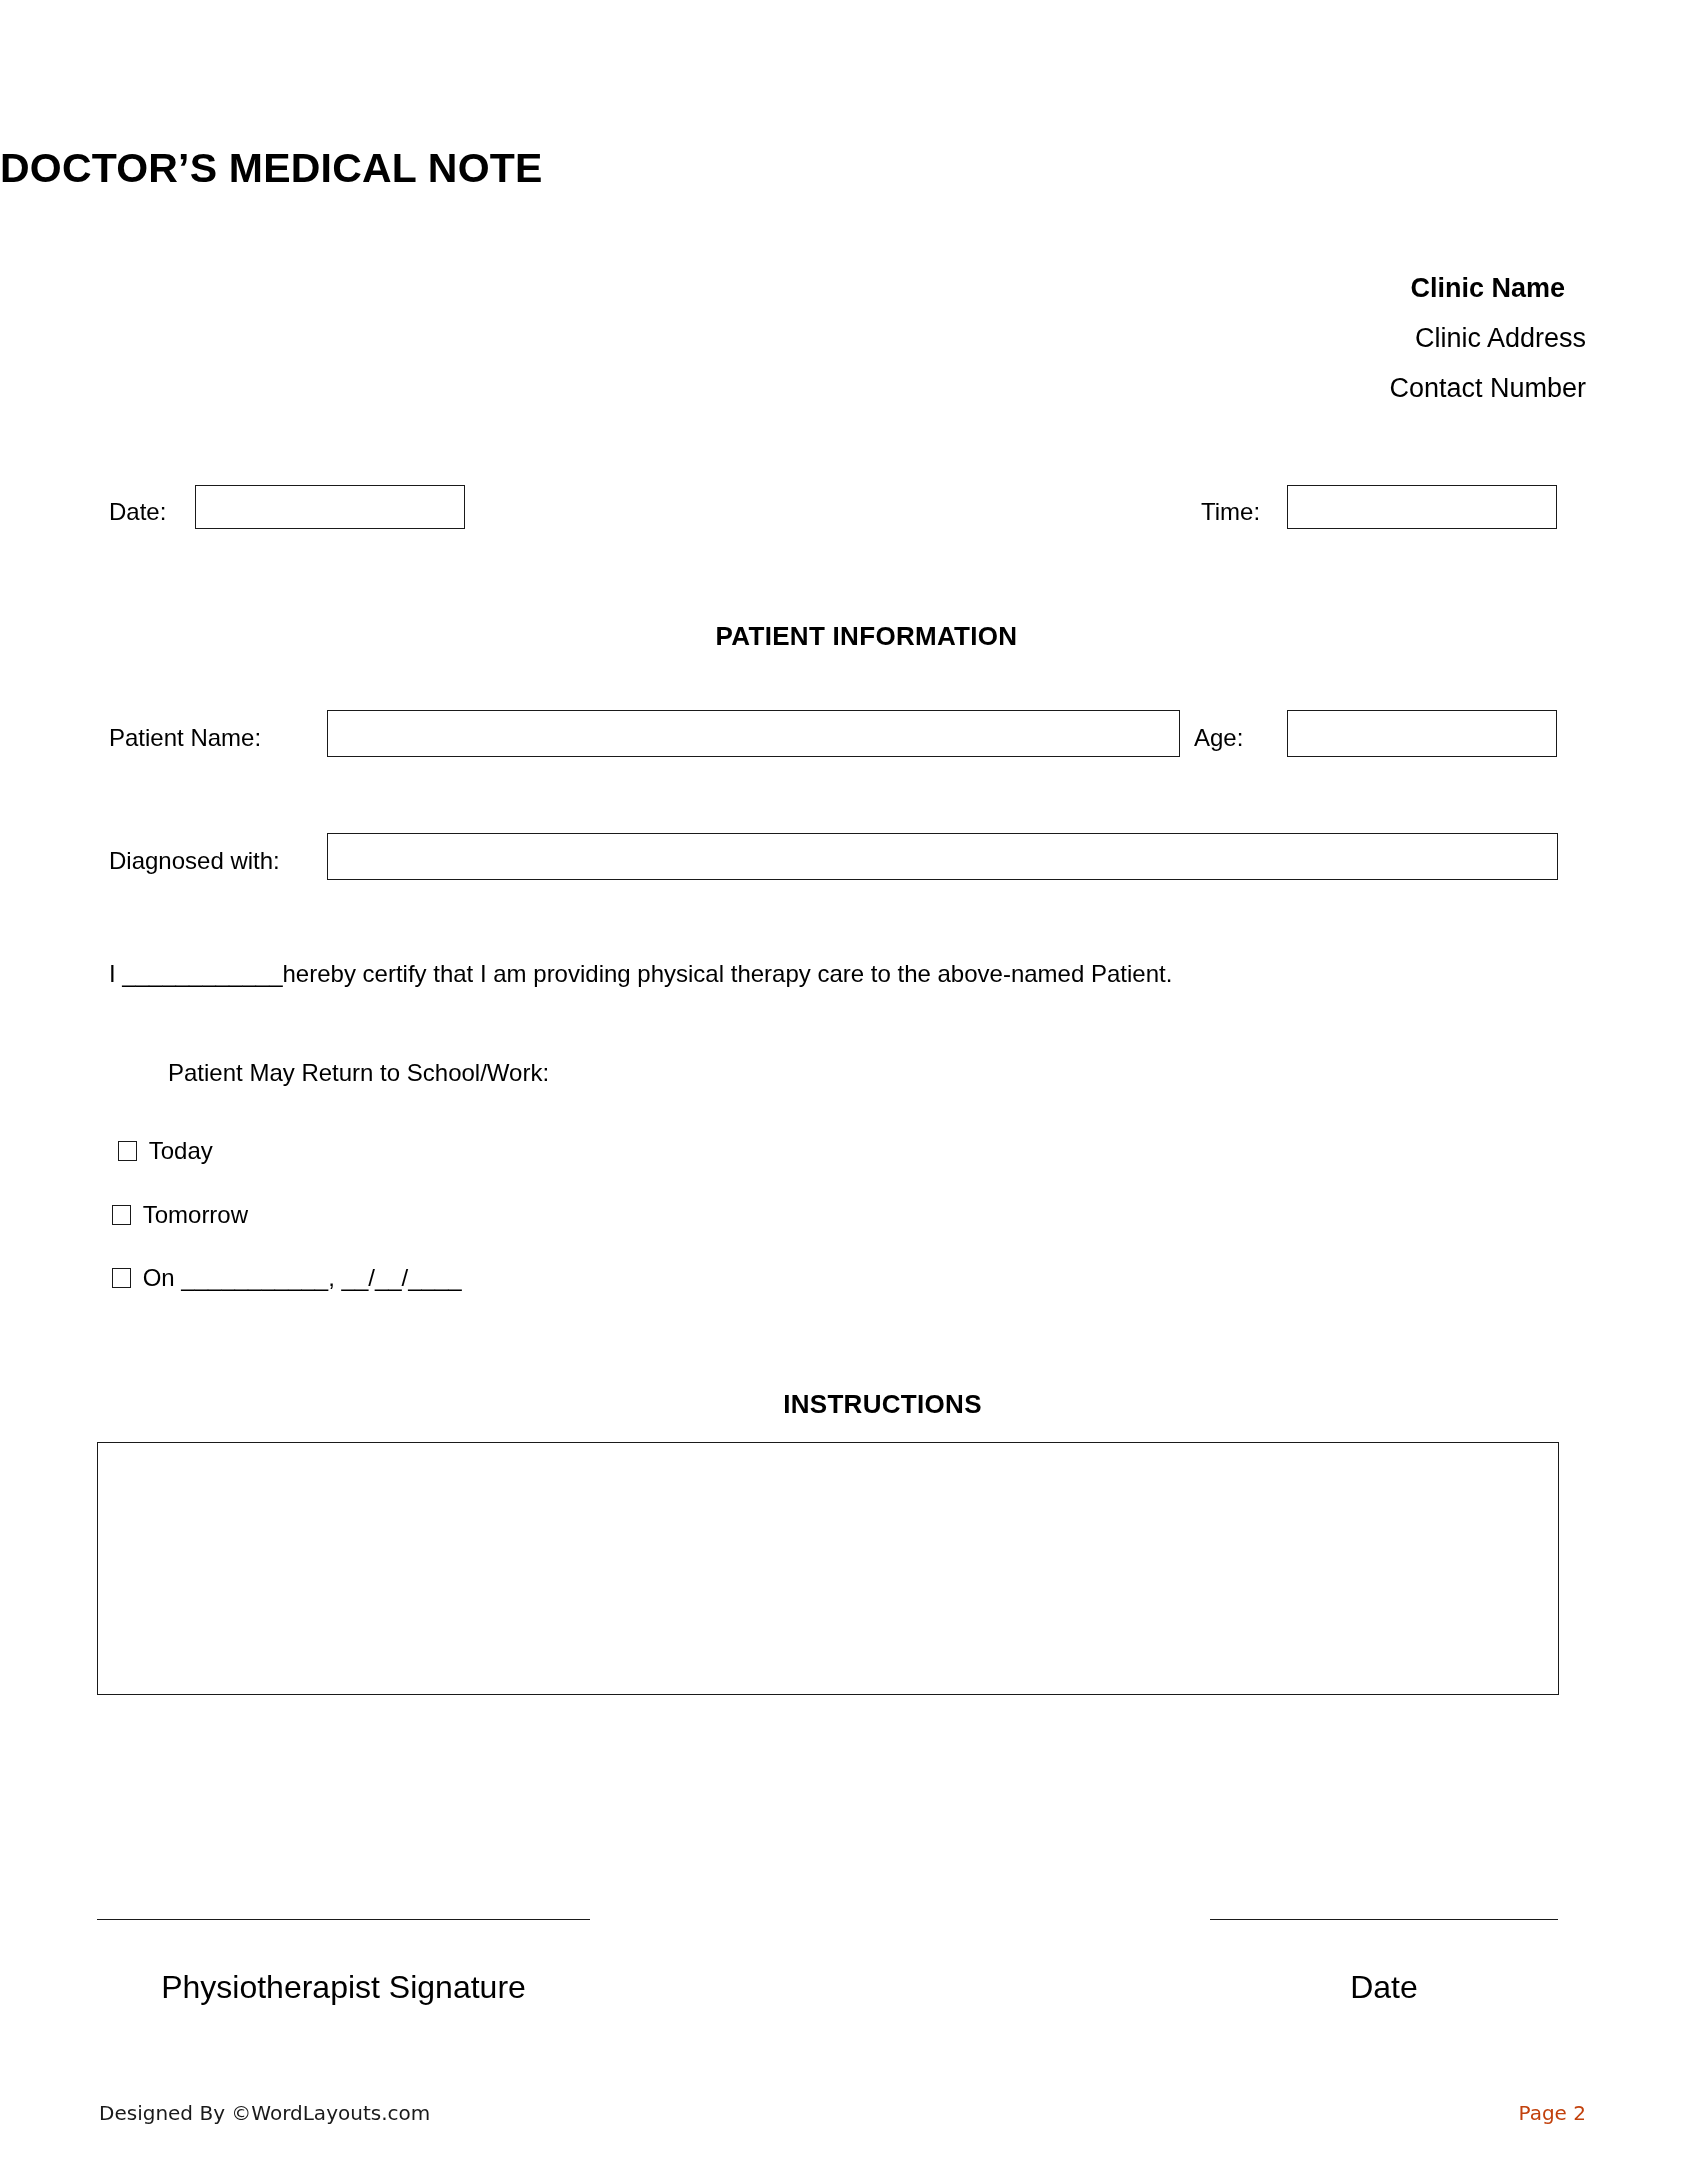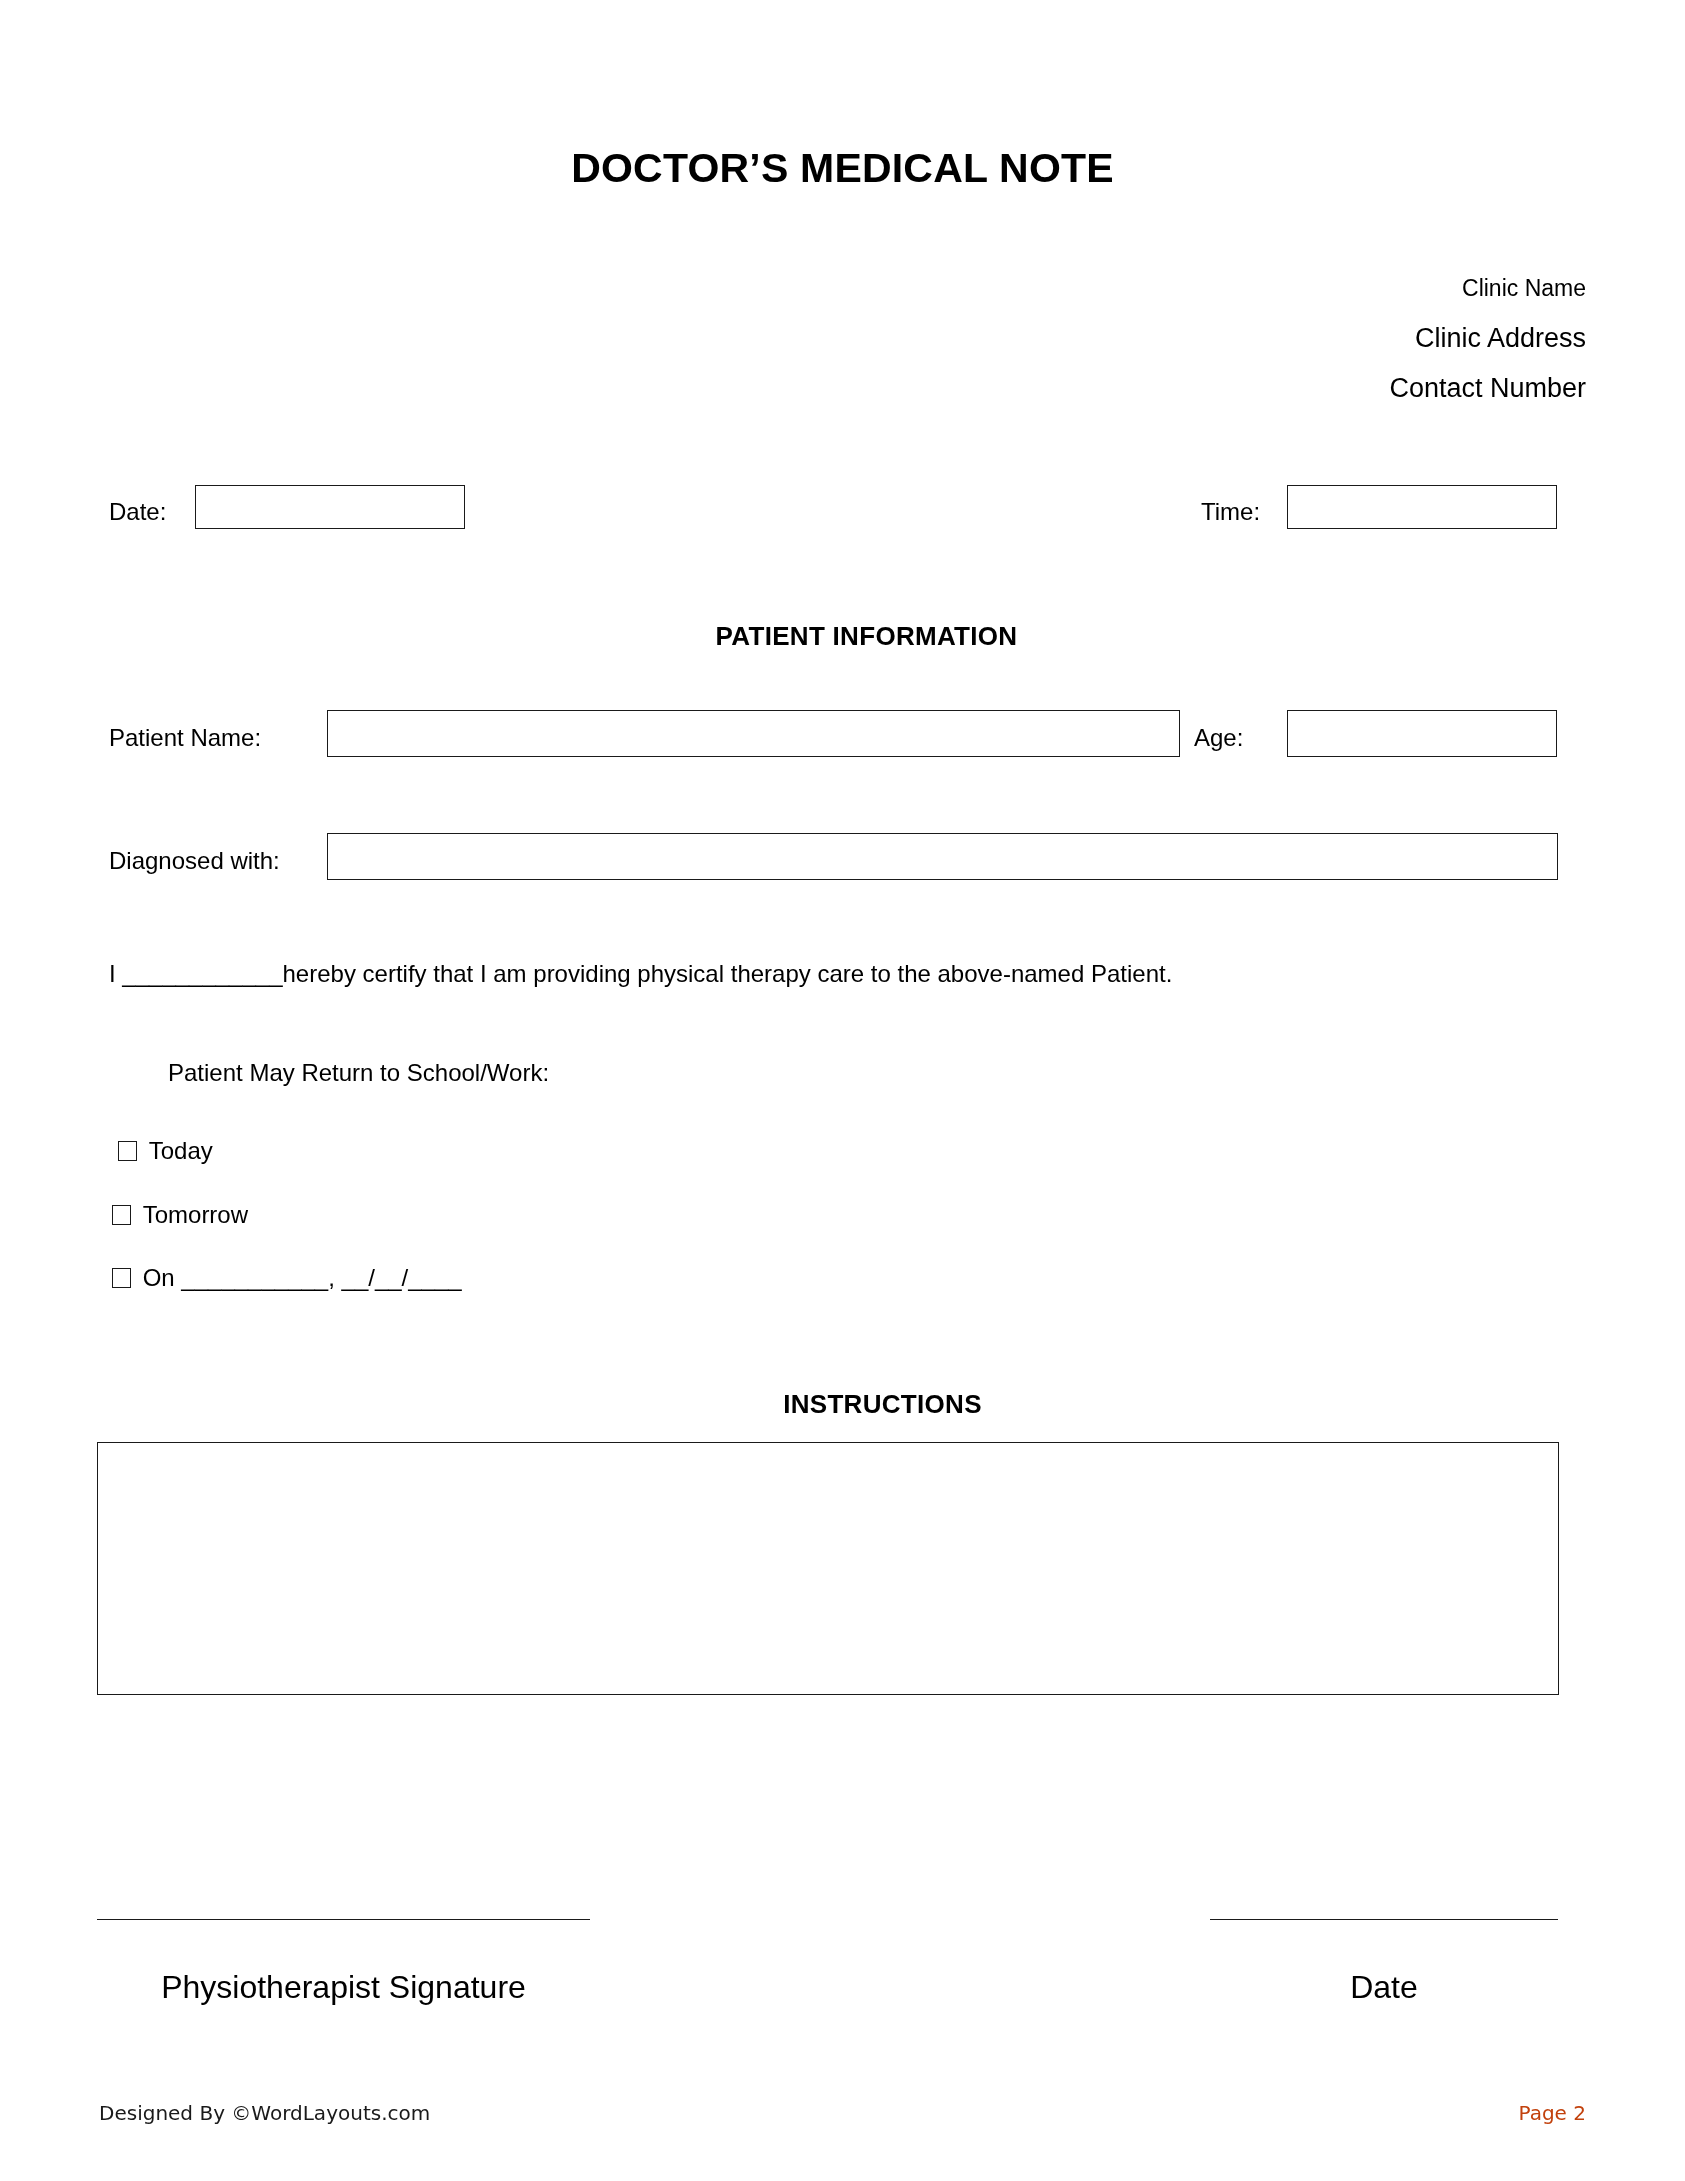--- a/index.html
+++ b/index.html
@@ -24,38 +24,39 @@
     height: 2181px;
     background: #ffffff;
   }
 
   
   .doc-title {
     position: absolute;
     left: 0;
     top: 145px;
     width: 1685px;
-    text-align: center;
+    text-align: left;
     font-size: 41px;
     font-weight: bold;
     letter-spacing: 0.2px;
     font-family: "Liberation Sans", sans-serif;
   }
 
   
   .clinic-block {
     position: absolute;
     right: 99px;
     top: 263px;
     text-align: right;
     line-height: 50px;
   }
   .clinic-name {
-    font-size: 23px;
-    font-weight: normal;
+    font-size: 27px;
+    font-weight: bold;
+    text-align: center;
   }
   .clinic-line {
     font-size: 27px;
     font-weight: normal;
   }
 
   
   .label {
     font-size: 24px;
     line-height: 1;

